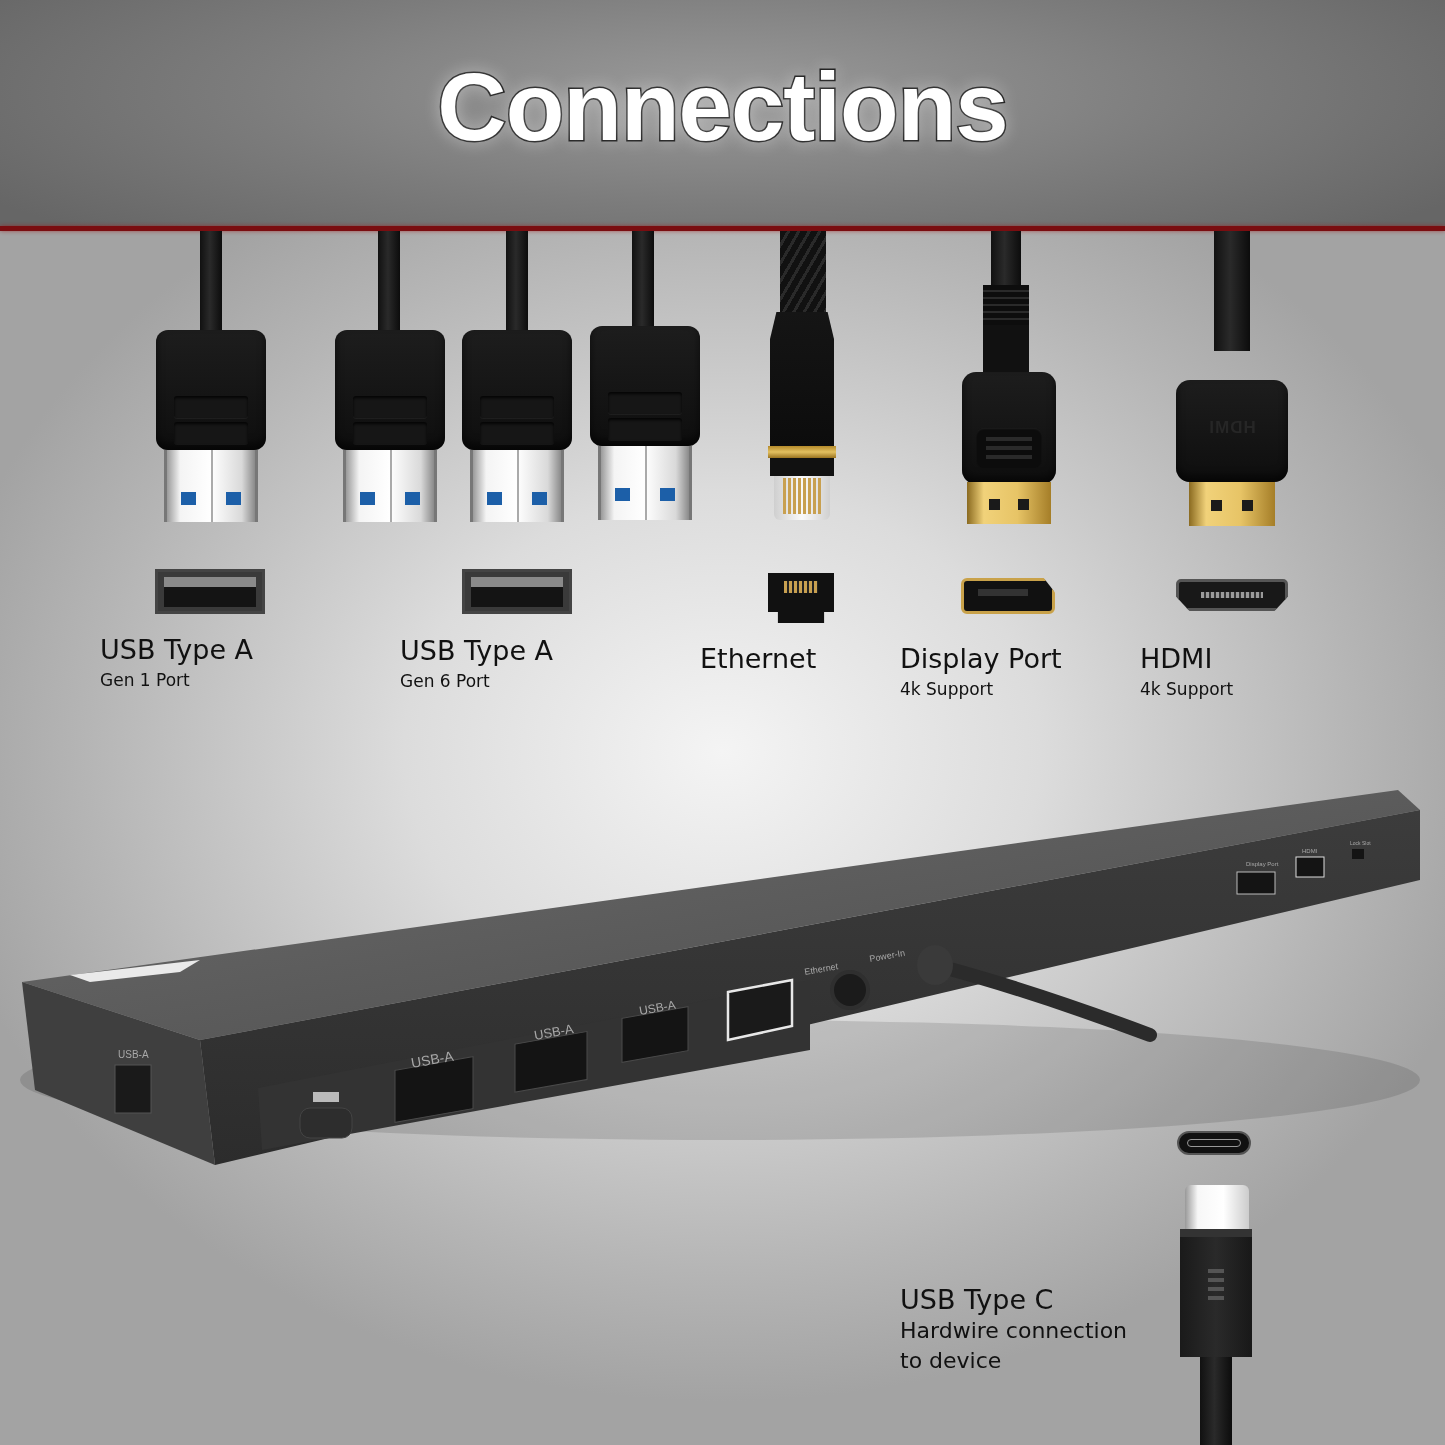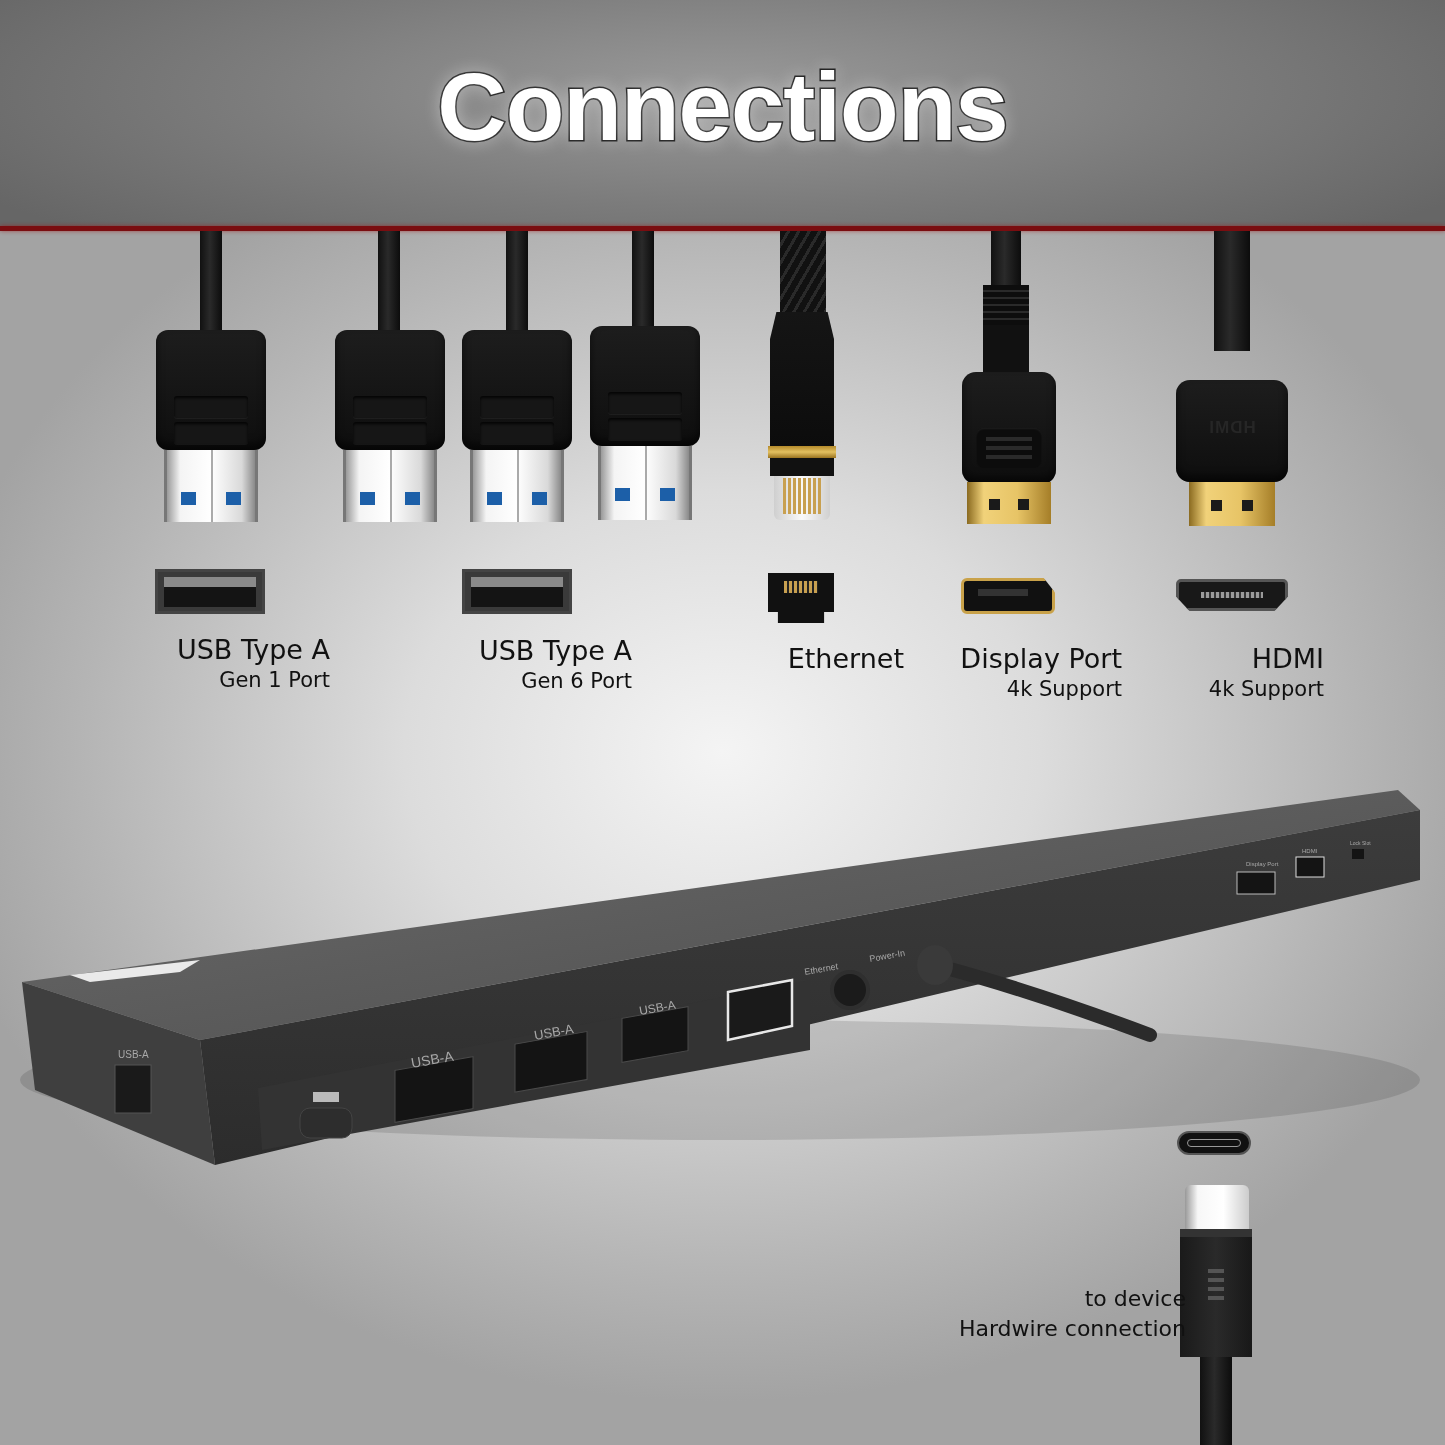--- a/index.html
+++ b/index.html
@@ -29,23 +29,23 @@
     background: linear-gradient(180deg,#1d1d1d,#0e0e0e); box-shadow: inset 0 -6px 8px rgba(0,0,0,0.6); }
   .grip { position: absolute; left: 18px; right: 18px; height: 22px; border-radius: 3px;
     background: #161616; box-shadow: inset 0 2px 3px rgba(0,0,0,.8), 0 1px 0 rgba(255,255,255,.05); }
   .usb-metal { position: absolute; background: linear-gradient(90deg,#9a9a9a,#f4f4f4 15%,#ffffff 50%,#d9d9d9 85%,#8a8a8a);
     border-left: 3px solid #777; border-right: 3px solid #777; }
   .usb-seam { position: absolute; left: 50%; top: 0; bottom: 0; width: 2px; background: #aaa; }
   .blue-pad { position: absolute; width: 15px; height: 13px; background: #1c5fa8; top: 42px; }
   .gold { position: absolute; background: linear-gradient(90deg,#8a6a20,#f1d27a 20%,#e7c466 60%,#a57e28); }
   .gold .hole { position: absolute; width: 11px; height: 11px; background: #1a1a1a; top: 40%; }
   .port-icon { position: absolute; }
-  .label { position: absolute; text-align: right; color: #111; }
+  .label { position: absolute; text-align: left; color: #111; }
   .label .main { font-size: 27px; display: block; line-height: 32px; }
-  .label .sub { font-size: 21px; display: block; line-height: 28px; }
+  .label .sub { font-size: 17px; display: block; line-height: 28px; }
   .svgwrap { position: absolute; left: 0; top: 0; }
   .hub-text { font-family: "Liberation Sans", sans-serif; fill: #a8a8a8; }
 </style>
 </head>
 <body>
 
 <div class="header">
   <div class="title">Connections</div>
 </div>
 <div class="red-rule"></div>
@@ -230,15 +230,16 @@
   <div style="position:absolute;left:8px;right:8px;top:6px;height:8px;border-radius:4px;border:1px solid #999;"></div>
 </div>
 <div>
   <div style="position:absolute;left:1185px;top:1185px;width:64px;height:46px;border-radius:6px 6px 0 0;background:linear-gradient(90deg,#999,#f7f7f7 20%,#fff 60%,#ccc);"></div>
   <div style="position:absolute;left:1180px;top:1229px;width:72px;height:128px;background:linear-gradient(90deg,#1a1a1a,#2a2a2a 50%,#181818);border-top:8px solid #333;">
     <div style="position:absolute;left:28px;top:32px;width:16px;height:4px;background:#555;box-shadow:0 9px 0 #555,0 18px 0 #555,0 27px 0 #555;"></div>
   </div>
   <div class="cable" style="left:1200px;top:1357px;width:32px;height:88px;"></div>
 </div>
 <div class="label" style="left:900px;top:1284px;width:286px;">
+  <span class="main">USB Type C</span>
+  <span class="sub" style="font-size:22px;line-height:30px;">Hardwire connection</span>
   <span class="sub" style="font-size:22px;line-height:30px;">to device</span>
-  <span class="sub" style="font-size:22px;line-height:30px;">Hardwire connection</span>
 </div>
 
 </body></html>

